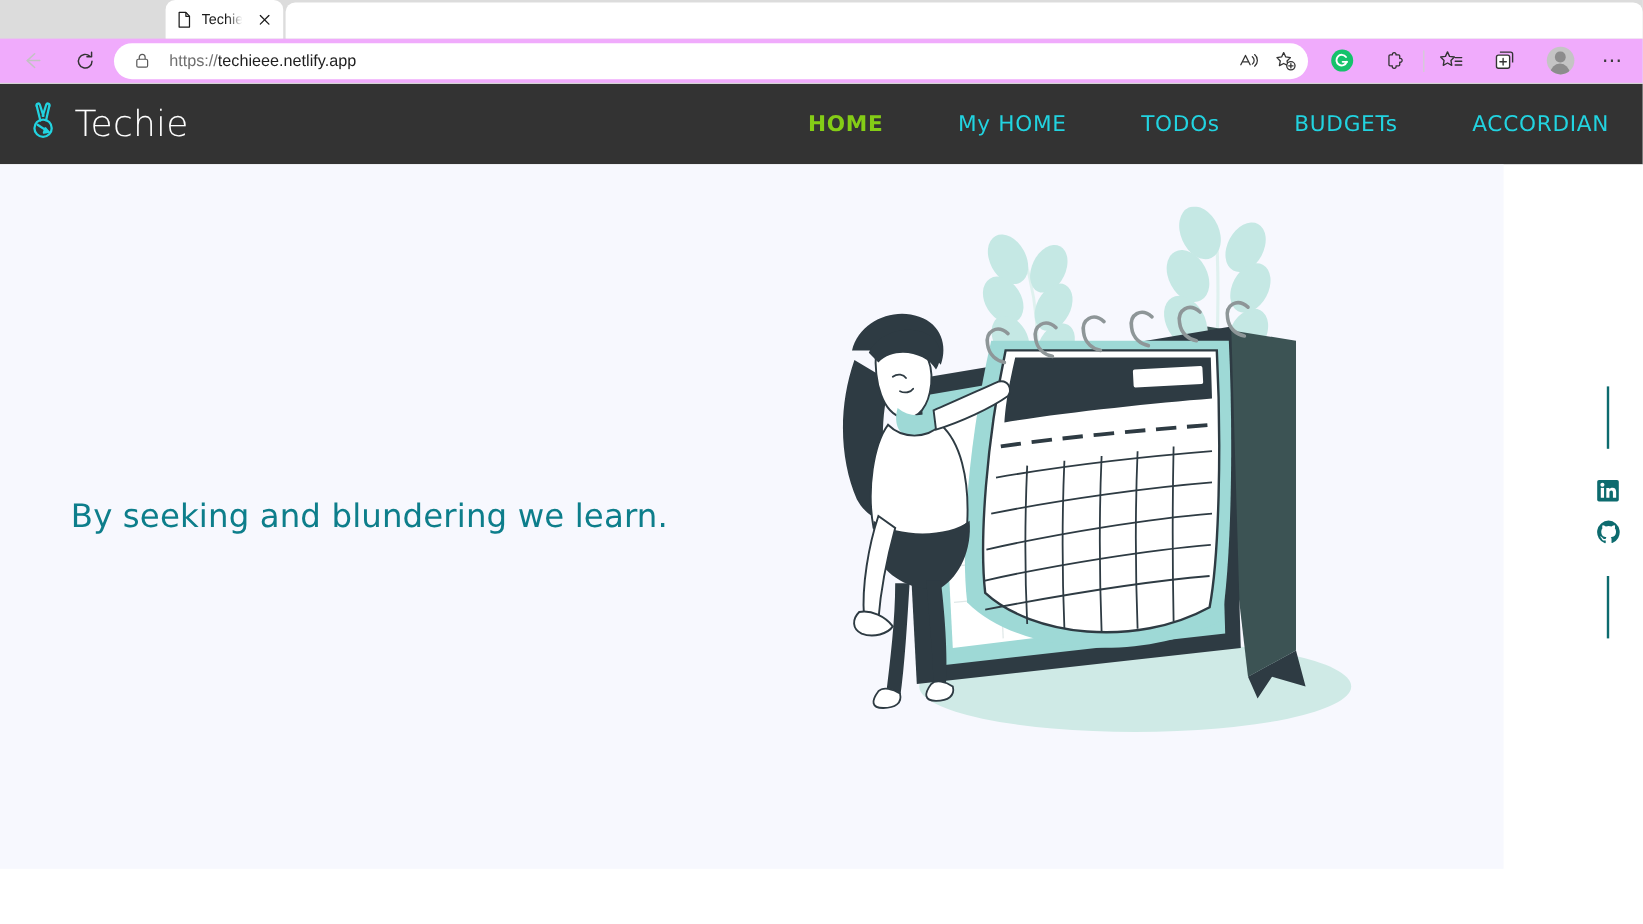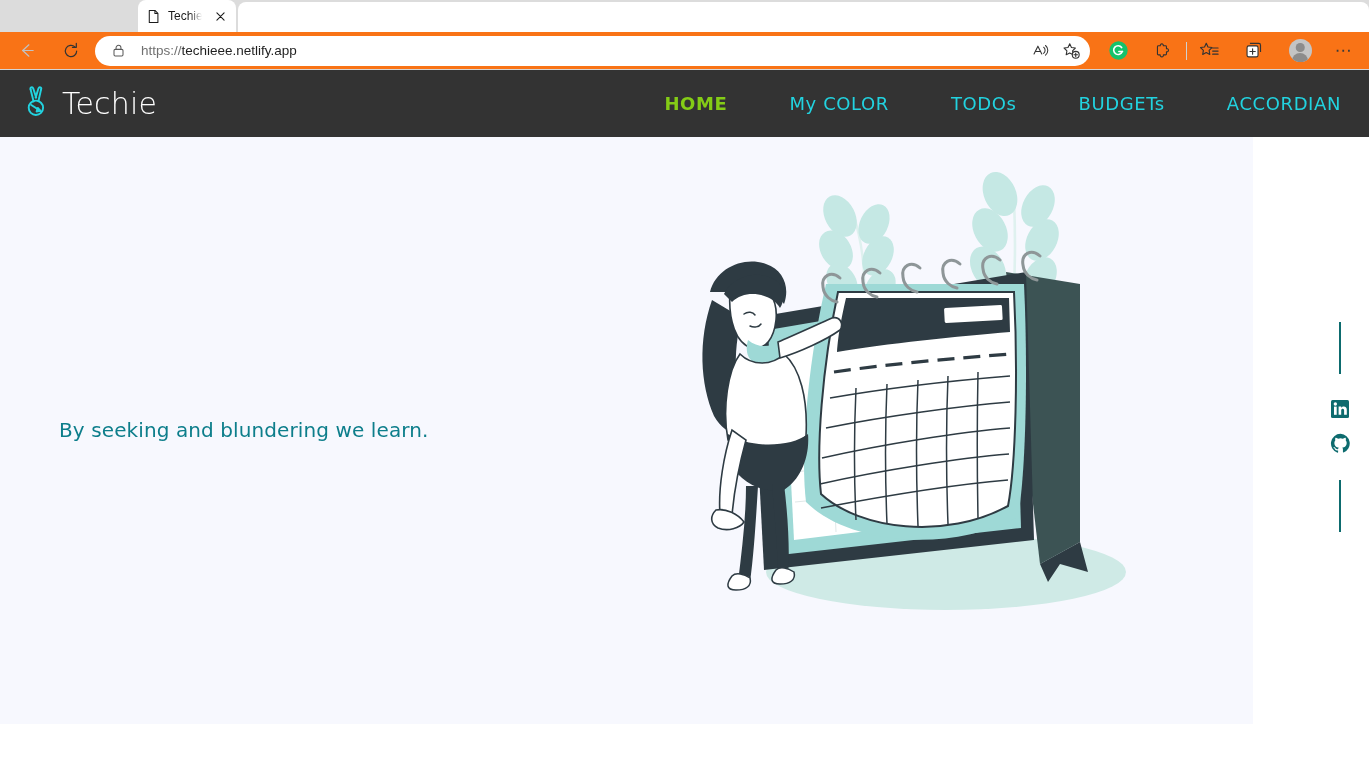--- a/index.html
+++ b/index.html
@@ -63,21 +63,21 @@
     flex: 1 1 auto;
     height: 30px;
     background: #ffffff;
     margin-left: 2px;
     border-radius: 8px 8px 0 0;
   }
 
   
   .toolbar {
     height: 38px;
-    background: #f97316;
+    background: #f0abfc;
     display: flex;
     align-items: center;
     padding: 0 9px 0 10px;
     gap: 2px;
     border-bottom: 1px solid #d4d4d4;
   }
   .nav-btn {
     width: 32px; height: 32px;
     display: flex; align-items: center; justify-content: center;
     border-radius: 4px;
@@ -204,21 +204,21 @@
     width: 1369px; height: 587px;
     display: flex;
     align-items: center;
   }
   .hero-text-col {
     width: 678px;
     padding-left: 59px;
     flex: 0 0 678px;
   }
   .hero-quote {
-    font-size: 20px;
+    font-size: 27px;
     color: #0d7e8b;
     font-weight: 400;
     line-height: 1.25;
     letter-spacing: 0.1px;
     font-family: "DejaVu Sans", sans-serif;
   }
   .hero-art-col {
     flex: 1 1 auto;
     height: 587px;
     position: relative;
@@ -362,21 +362,21 @@
           <circle cx="13.9" cy="23.8" r="7.2"></circle>
           <path d="M9.3 21.0 L18.4 26.9"></path>
           <path d="M18.4 26.9 L14.6 27.6 L15.8 23.9 Z" fill="#22d3e0"></path>
         </g>
       </svg>
     </span>
     <span class="brand-name">Techie</span>
   </div>
   <div class="nav-links">
     <a class="nav-link active">HOME</a>
-    <a class="nav-link">My COLOR</a>
+    <a class="nav-link">My HOME</a>
     <a class="nav-link">TODOs</a>
     <a class="nav-link">BUDGETs</a>
     <a class="nav-link">ACCORDIAN</a>
   </div>
 </div>
 
 <div class="hero">
   <div class="hero-bg"></div>
 
   <div class="hero-inner">

